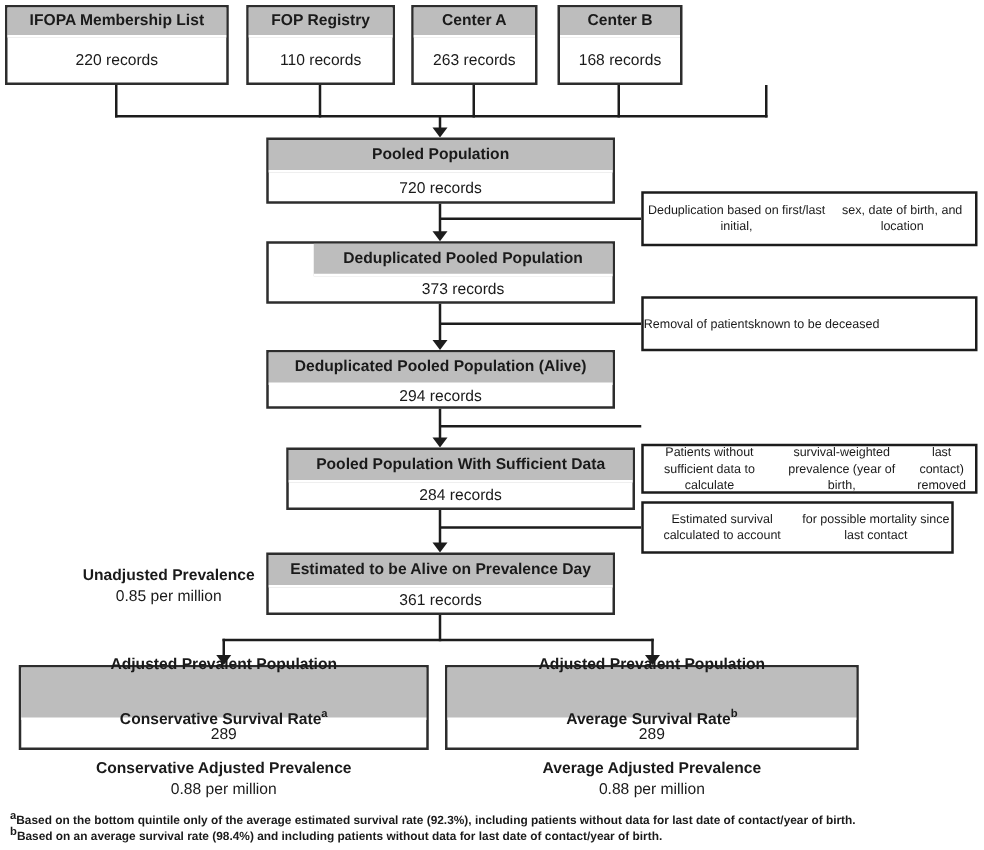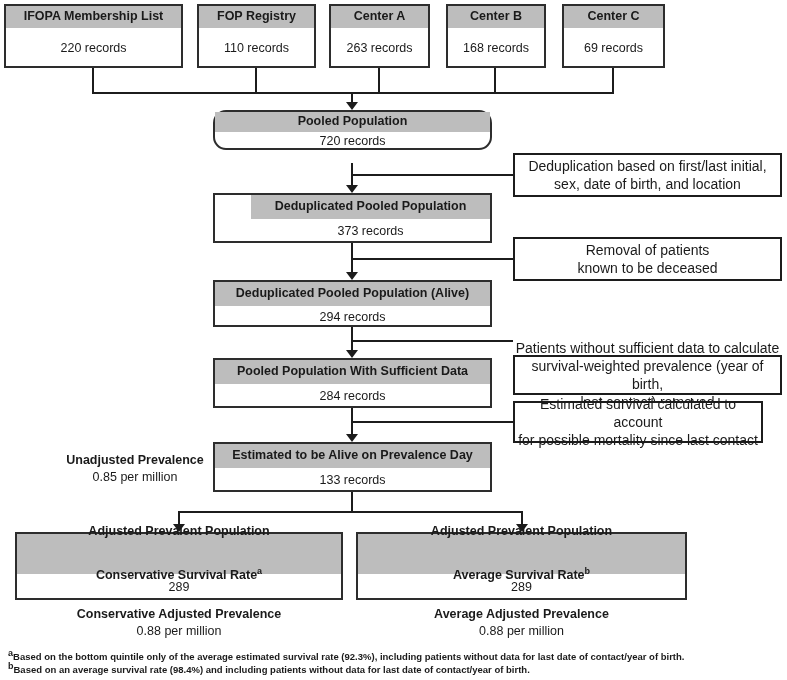--- a/index.html
+++ b/index.html
@@ -18,22 +18,22 @@
   }
   .box .body {
     flex:1; display:flex; align-items:center; justify-content:center;
     font-size:12.5px;
   }
   .src .hdr { height:22px; }
   .pipe .hdr { height:24px; }
   .adj .hdr  { height:40px;gap:28px; }
   .note {
     position:absolute; box-sizing:border-box; border:2px solid #1c1c1c; background:#fff;
-    display:flex; flex-direction:column; align-items:center; justify-content:center;
-    text-align:center; font-size:14px; line-height:1.3;
+    display:flex; flex-direction:row; align-items:center; justify-content:flex-start;
+    text-align:center; font-size:10px; line-height:1.3;
   }
   .vline, .hline { position:absolute; background:#1c1c1c; }
   .vline { width:2px; }
   .hline { height:2px; }
   .arr {
     position:absolute; width:0; height:0; margin-left:-6px;
     border-left:6px solid transparent; border-right:6px solid transparent;
     border-top:8px solid #1c1c1c;
   }
   .side-label { position:absolute; text-align:center; font-size:12.5px; line-height:1.35; }
@@ -56,35 +56,31 @@
     <div class="body">110 records</div>
   </div>
   <div class="box src" style="left:329px; top:4px; width:101px; height:64px;">
     <div class="hdr">Center A</div>
     <div class="body">263 records</div>
   </div>
   <div class="box src" style="left:446px; top:4px; width:100px; height:64px;">
     <div class="hdr">Center B</div>
     <div class="body">168 records</div>
   </div>
-  <div class="box src" style="left:562px; top:4px; width:103px; height:64px;">
-    <div class="hdr">Center C</div>
-    <div class="body">69 records</div>
-  </div>
 
   <div class="vline" style="left:92px; top:68px; height:26px;"></div>
   <div class="vline" style="left:255px; top:68px; height:26px;"></div>
   <div class="vline" style="left:378px; top:68px; height:26px;"></div>
   <div class="vline" style="left:494px; top:68px; height:26px;"></div>
   <div class="vline" style="left:612px; top:68px; height:26px;"></div>
   <div class="hline" style="left:92px; top:92px; width:522px;"></div>
   <div class="vline" style="left:351px; top:92px; height:11px;"></div>
   <div class="arr" style="left:352px; top:102px;"></div>
 
-  <div class="box pipe" style="left:213px; top:110px; width:279px; height:40px;border-radius:13px;">
+  <div class="box pipe" style="left:213px; top:110px; width:279px; height:53px;">
     <div class="hdr">Pooled Population</div>
     <div class="body">720 records</div>
   </div>
   <div class="vline" style="left:351px; top:163px; height:23px;"></div>
   <div class="arr" style="left:352px; top:185px;"></div>
   <div class="hline" style="left:352px; top:174px; width:161px;"></div>
 
   <div class="box pipe" style="left:213px; top:193px; width:279px; height:50px;padding-left:36px;">
     <div class="hdr">Deduplicated Pooled Population</div>
     <div class="body">373 records</div>
@@ -94,31 +90,31 @@
   <div class="hline" style="left:352px; top:258px; width:161px;"></div>
 
   <div class="box pipe" style="left:213px; top:280px; width:279px; height:47px;">
     <div class="hdr">Deduplicated Pooled Population (Alive)</div>
     <div class="body">294 records</div>
   </div>
   <div class="vline" style="left:351px; top:327px; height:24px;"></div>
   <div class="arr" style="left:352px; top:350px;"></div>
   <div class="hline" style="left:352px; top:340px; width:161px;"></div>
 
-  <div class="box pipe" style="left:213px; top:358px; width:279px; height:50px;">
+  <div class="box pipe" style="left:229px; top:358px; width:279px; height:50px;">
     <div class="hdr">Pooled Population With Sufficient Data</div>
     <div class="body">284 records</div>
   </div>
   <div class="vline" style="left:351px; top:408px; height:27px;"></div>
   <div class="arr" style="left:352px; top:434px;"></div>
   <div class="hline" style="left:352px; top:421px; width:161px;"></div>
 
   <div class="box pipe" style="left:213px; top:442px; width:279px; height:50px;">
     <div class="hdr">Estimated to be Alive on Prevalence Day</div>
-    <div class="body">133 records</div>
+    <div class="body">361 records</div>
   </div>
 
   <div class="note" style="left:513px; top:153px; width:269px; height:44px;">
     <div>Deduplication based on first/last initial,</div>
     <div>sex, date of birth, and location</div>
   </div>
   <div class="note" style="left:513px; top:237px; width:269px; height:44px;">
     <div>Removal of patients</div>
     <div>known to be deceased</div>
   </div>

